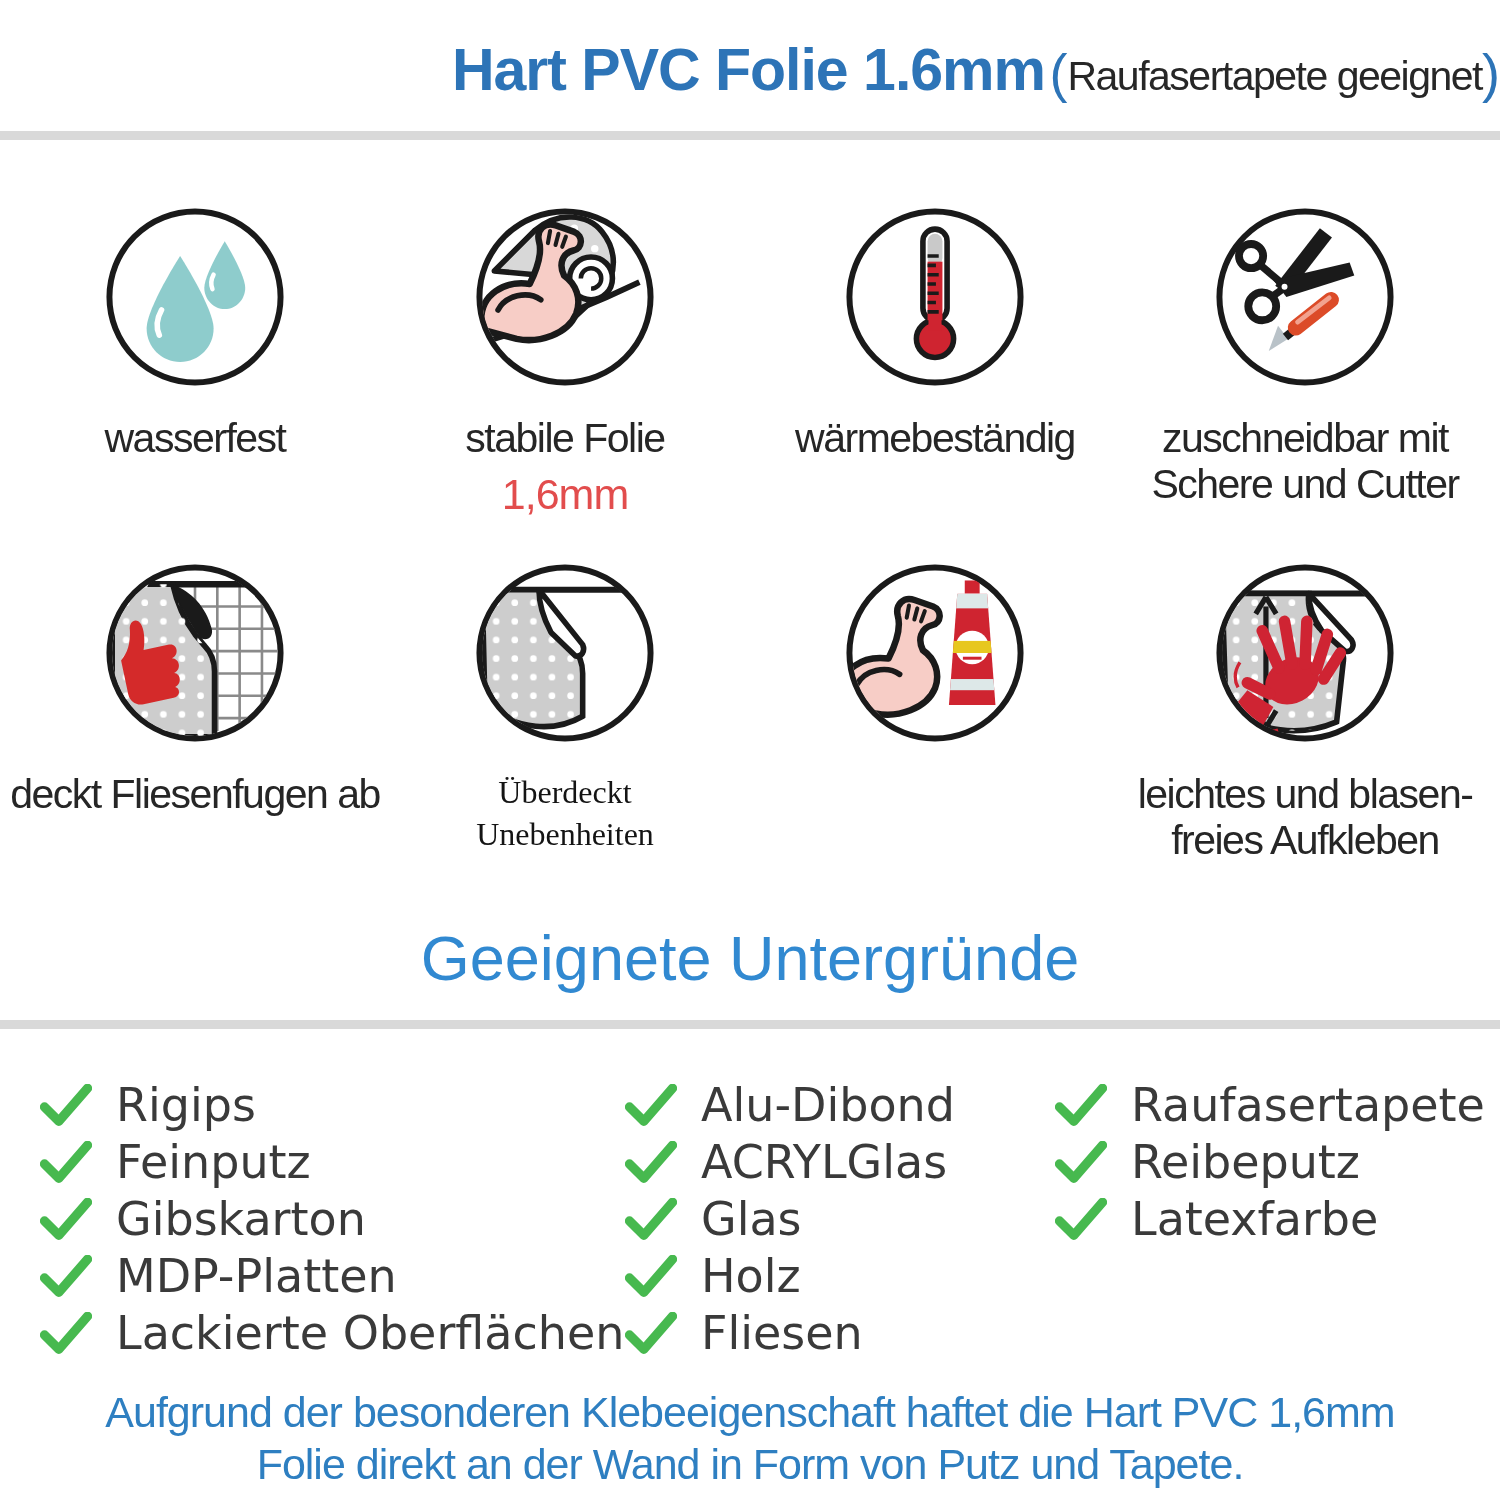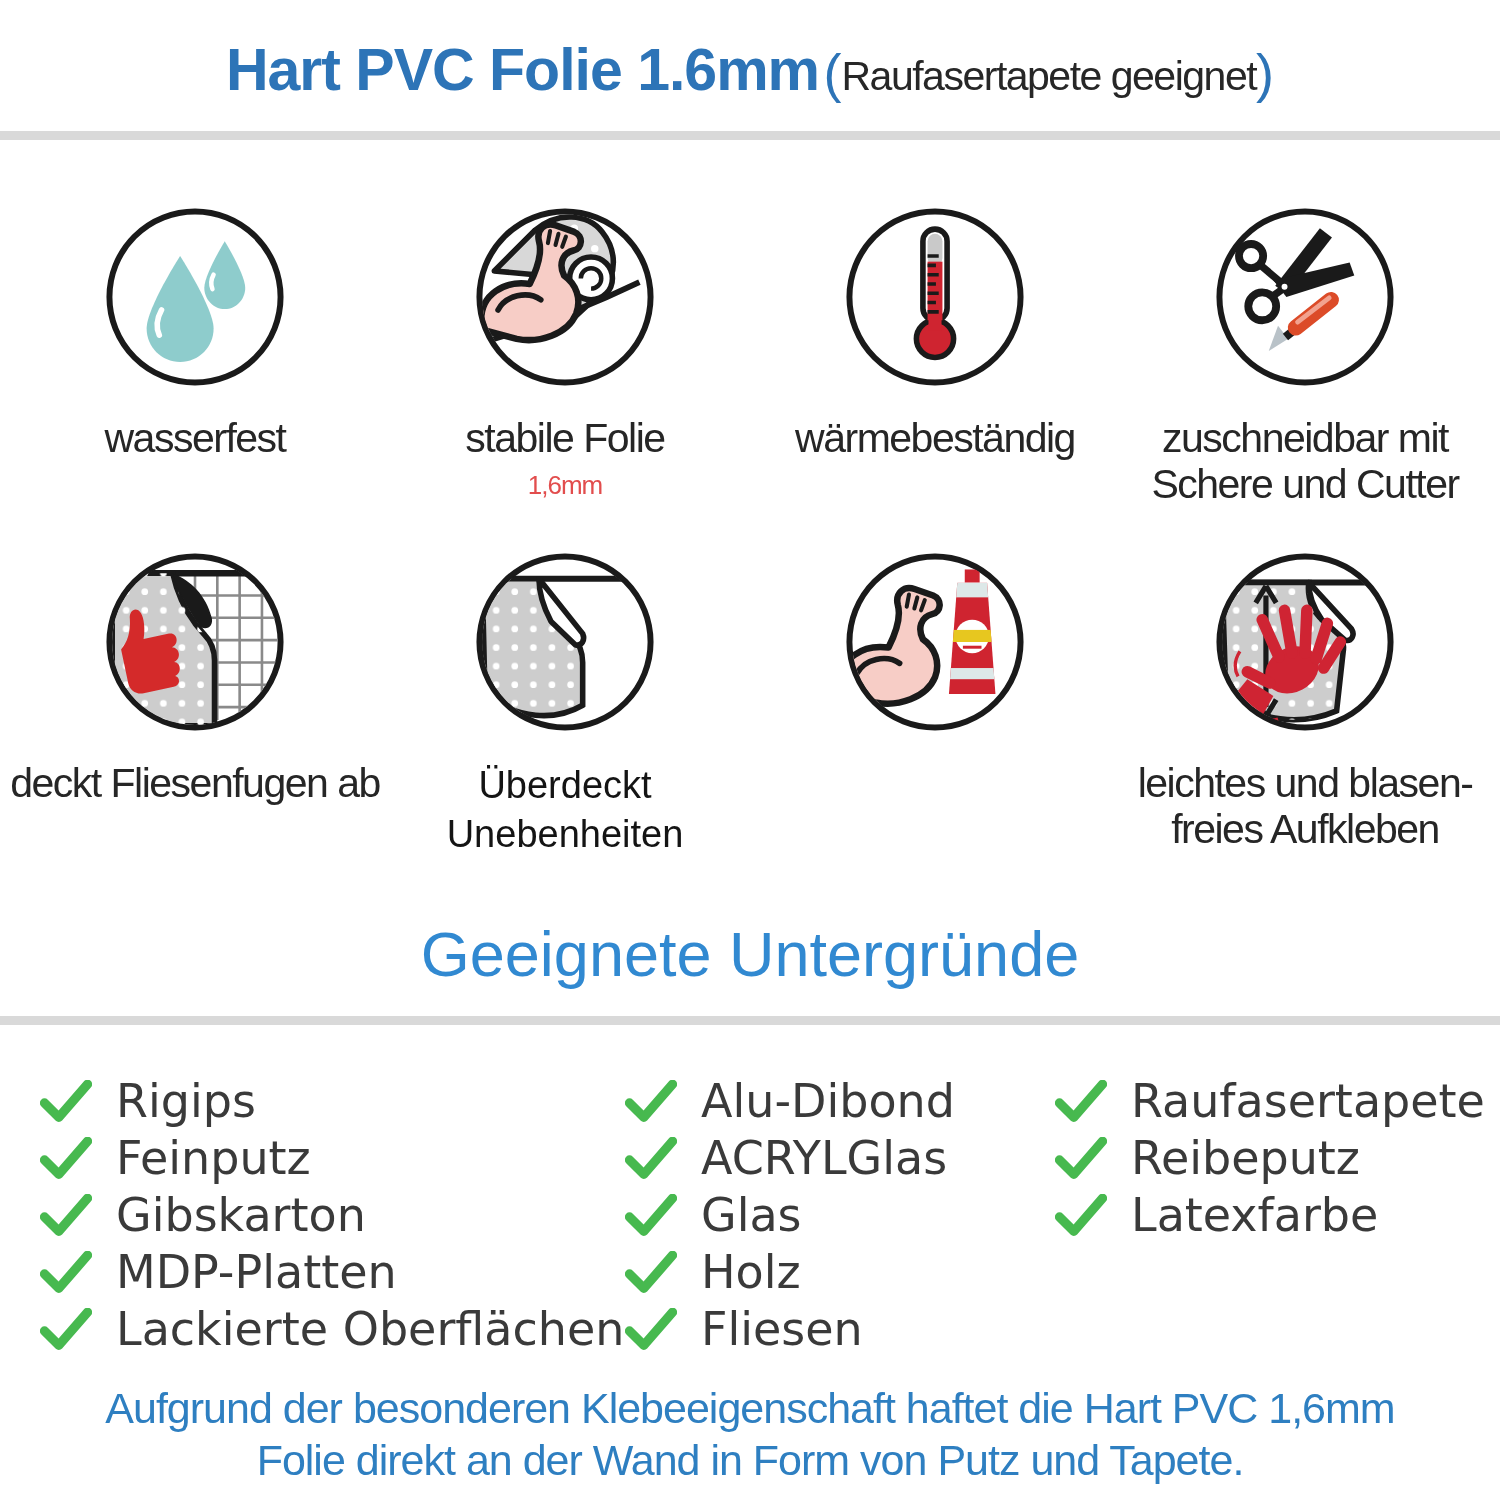--- a/index.html
+++ b/index.html
@@ -1,36 +1,36 @@
 <!DOCTYPE html>
 <html><head>
 <meta charset="utf-8">
 <style>
   html,body{margin:0;padding:0;background:#fff;}
   .page{position:relative;width:1500px;height:1500px;background:#ffffff;overflow:hidden;
         font-family:"Liberation Sans",sans-serif;}
   
-  .header{padding-top:36px;text-align:center;white-space:nowrap;}
+  .header{padding-top:36px;text-align:right;white-space:nowrap;}
   .title-main{color:#2d74b7;font-size:59px;font-weight:700;letter-spacing:-1px;}
   .paren{color:#2d74b7;font-size:54px;font-weight:400;vertical-align:-2px;}
   .paren-text{color:#272727;font-size:41px;font-weight:400;letter-spacing:-1.5px;}
   .divider{height:9px;background:#d9d9d9;width:100%;}
   .divider-1{margin-top:27px;}
   .divider-2{margin-top:26px;}
   
   .features{display:grid;grid-template-columns:repeat(4,1fr);row-gap:41px;
             padding:0 10px;margin-top:64px;}
   .feature{display:flex;flex-direction:column;align-items:center;}
   .feature svg{width:186px;height:186px;display:block;}
   .feature-label{margin-top:26px;font-size:41px;color:#262626;letter-spacing:-1.5px;
                  line-height:1.12;text-align:center;white-space:pre-line;
                  font-family:"Liberation Sans",sans-serif;}
-  .feature-label.alt{font-family:Liberation Sans, sans-serif;font-size:38px;
+  .feature-label.alt{font-family:Liberation Serif, serif;font-size:32px;
                      letter-spacing:0;color:#141414;line-height:1.3;}
-  .feature-sublabel{margin-top:8px;font-size:26px;color:#e24d4d;letter-spacing:-1px;}
+  .feature-sublabel{margin-top:8px;font-size:43px;color:#e24d4d;letter-spacing:-1px;}
   
   .sub-heading{margin-top:58px;text-align:center;font-size:63px;font-weight:400;
                color:#3189d1;letter-spacing:0;}
   .checklist{display:flex;align-items:flex-start;padding-left:40px;margin-top:48px;}
   .check-col-1{width:585px;}
   .check-col-2{width:430px;}
   .check-col-3{flex:1;}
   .check-item{display:flex;align-items:center;height:57px;}
   .check-item svg{width:52px;height:43px;flex:0 0 auto;margin-right:24px;}
   .check-label{font-size:46px;color:#3a3a3a;font-family:"DejaVu Sans",sans-serif;

